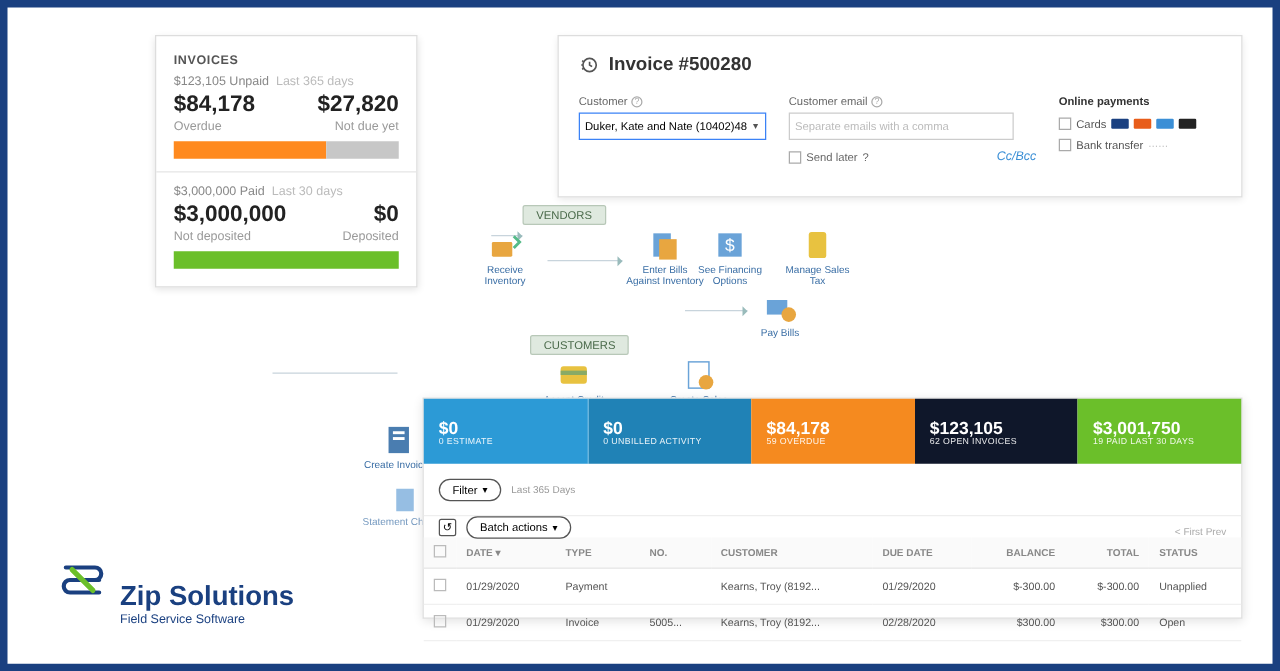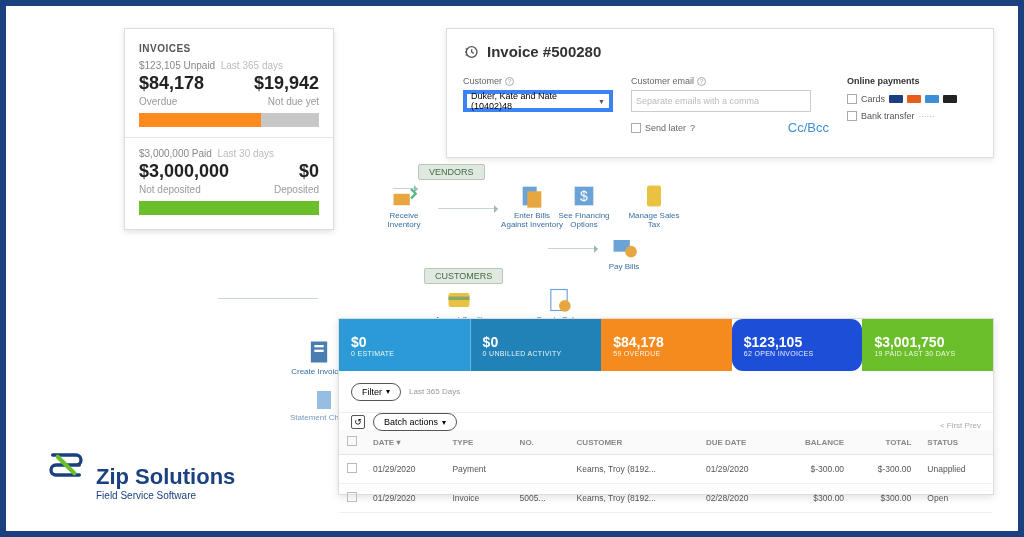--- a/index.html
+++ b/index.html
@@ -30,26 +30,26 @@
     background: #fff; border: 1px solid #ddd; box-shadow: 0 2px 6px rgba(0,0,0,0.1); z-index: 4;
     padding: 14px 16px;
   }
   .invd-head { display: flex; align-items: center; gap: 8px; margin-bottom: 16px; }
   .invd-head svg { width: 16px; height: 16px; stroke: #555; }
   .invd-title { font-size: 15px; font-weight: 700; color: #333; text-align: right; }
   .invd-body { display: flex; gap: 18px; }
   .invd-col { display: flex; flex-direction: column; gap: 4px; }
   .lbl { font-size: 9px; color: #666; display: flex; align-items: center; gap: 3px; }
   .lbl .q { width: 9px; height: 9px; border: 1px solid #aaa; border-radius: 50%; display: inline-flex; align-items: center; justify-content: center; font-size: 7px; color: #aaa; }
-  .sel { height: 22px; width: 150px; border: 4px solid #3b82f6; font-size: 9px; padding: 0 4px; background: #fff; display: flex; align-items: center; justify-content: space-between; }
+  .sel { height: 22px; width: 150px; border: 1px solid #3b82f6; font-size: 9px; padding: 0 4px; background: #fff; display: flex; align-items: center; justify-content: space-between; }
   .sel::after { content: '▼'; font-size: 7px; color: #555; }
   .txt-in { height: 22px; width: 180px; border: 1px solid #ccc; font-size: 9px; padding: 0 4px; color: #bbb; display: flex; align-items: center; }
   .chk-row { display: flex; align-items: flex-end; gap: 4px; font-size: 9px; color: #666; margin-top: 4px; }
   .chk { width: 10px; height: 10px; border: 1px solid #aaa; background: #fff; }
-  .ccbcc { font-size: 13px; color: #3b8fd6; margin-left: auto; margin-top: 4px; }
+  .ccbcc { font-size: 10px; color: #3b8fd6; margin-left: auto; margin-top: 4px; font-style: italic; }
   .op-title { font-size: 9px; font-weight: 700; color: #333; margin-bottom: 4px; }
   .pay-row { display: flex; align-items: center; gap: 4px; font-size: 9px; color: #555; margin-bottom: 3px; }
   .card-dot { width: 14px; height: 8px; border-radius: 1px; }
 
   
   .wf {
     position: absolute; left: 130px; top: 150px; width: 560px; height: 200px; z-index: 2;
   }
   .wf-box { position: absolute; display: flex; flex-direction: column; align-items: center; gap: 2px; width: 62px; }
   .wf-box .ic { width: 28px; height: 28px; display: flex; align-items: center; justify-content: center; }
@@ -63,21 +63,21 @@
     position: absolute; left: 320px; top: 300px; right: 12px; bottom: 24px;
     background: #fff; border: 1px solid #ddd; box-shadow: 0 2px 8px rgba(0,0,0,0.12); z-index: 6;
   }
   .tiles { display: flex; height: 52px; }
   .tile { flex: 1; color: #fff; padding: 8px 12px; display: flex; flex-direction: column; justify-content: center; }
   .tile .amt { font-size: 14px; font-weight: 700; }
   .tile .sub { font-size: 7px; opacity: .9; letter-spacing: .3px; }
   .t-blue { background: #2c9ad6; border-right: 1px solid rgba(255,255,255,0.3); }
   .t-blue2 { background: #2082b6; }
   .t-orange { background: #f58a1f; }
-  .t-grey { background: #1d4ed8; border-radius: 11px; }
+  .t-grey { background: #0f172a; }
   .t-green { background: #6bbf2a; }
   .filters { height: 42px; display: flex; align-items: center; gap: 8px; padding: 0 12px; border-bottom: 1px solid #eee; }
   .pill { border: 1px solid #555; border-radius: 12px; font-size: 9px; padding: 3px 10px; display: flex; align-items: center; gap: 4px; cursor: pointer; }
   .pill::after { content: '▾'; font-size: 8px; }
   .fdays { font-size: 8px; color: #999; }
   .rev { width: 14px; height: 14px; border: 1px solid #555; border-radius: 2px; display: flex; align-items: center; justify-content: center; font-size: 9px; }
   .pager { margin-left: auto; font-size: 8px; color: #aaa; padding-right: 12px; margin-top: -16px; text-align: right; }
   table.tbl { width: 100%; border-collapse: collapse; font-size: 8.5px; color: #555; }
   table.tbl th { text-align: left; font-weight: 600; font-size: 8px; color: #888; padding: 6px 8px; border-bottom: 1px solid #e5e5e5; background: #fafafa; }
   table.tbl td { padding: 8px 8px; border-bottom: 1px solid #f0f0f0; }
@@ -103,21 +103,21 @@
 
   <div class="inv-card">
     <h4>INVOICES</h4>
     <div class="inv-sub"><span>$123,105 Unpaid</span>&nbsp;&nbsp;<span style="color:#bbb">Last 365 days</span></div>
     <div class="inv-row">
       <div>
         <div class="inv-big">$84,178</div>
         <div class="inv-sm">Overdue</div>
       </div>
       <div style="text-align:right">
-        <div class="inv-big">$19,942</div>
+        <div class="inv-big">$27,820</div>
         <div class="inv-sm">Not due yet</div>
       </div>
     </div>
     <div class="bar">
           <div class="seg1"></div>
           <div class="seg2"></div>
         </div>
     <div class="inv-div"></div>
     <div class="inv-sub"><span>$3,000,000 Paid</span>&nbsp;&nbsp;<span style="color:#bbb">Last 30 days</span></div>
     <div class="inv-row">

